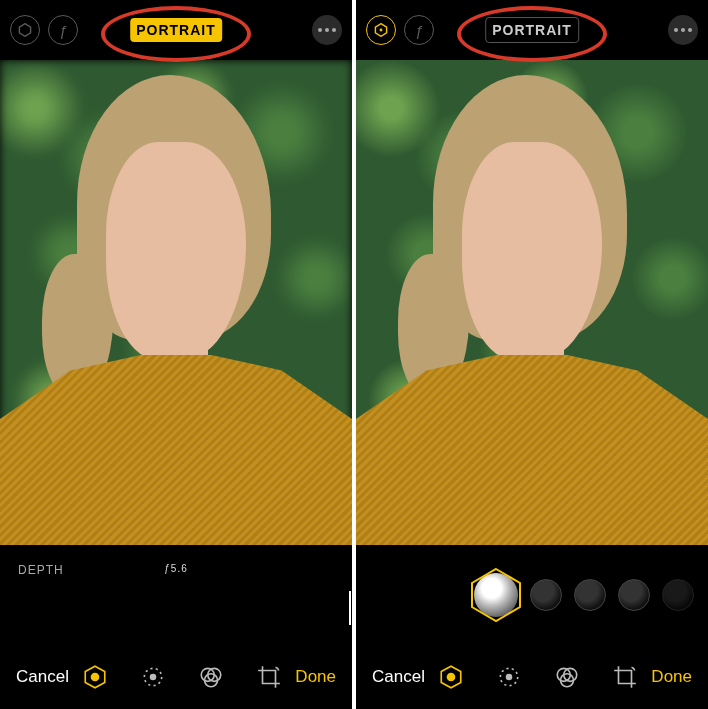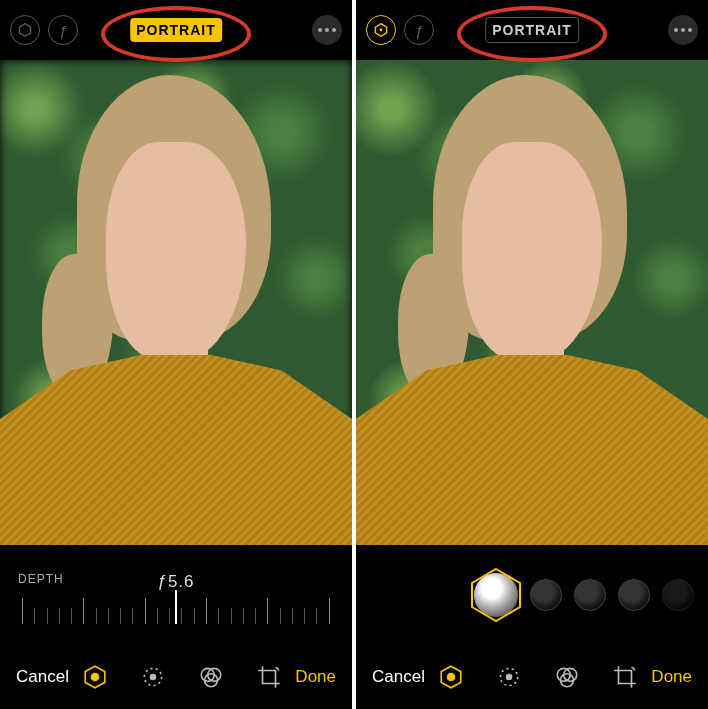--- a/index.html
+++ b/index.html
@@ -53,23 +53,23 @@
   .sweater{position:absolute;bottom:0;left:0;right:0;height:40%;background:
     repeating-linear-gradient(135deg, var(--sweater) 0 3px, #b07f18 3px 6px);
     clip-path:polygon(0 35%, 20% 10%, 40% 2%, 60% 2%, 80% 10%, 100% 35%, 100% 100%, 0 100%);
   }
   .neck{position:absolute;bottom:32%;left:41%;width:18%;height:15%;background:var(--skin);border-radius:40% 40% 20% 20%;}
   .face{position:absolute;bottom:38%;left:30%;width:40%;height:45%;background:var(--skin);border-radius:48% 55% 60% 50% / 55% 60% 70% 60%;}
   .hair{position:absolute;bottom:42%;left:22%;width:55%;height:55%;background:var(--hair);border-radius:60% 65% 50% 40%;z-index:-1;}
   .hair2{position:absolute;bottom:30%;left:12%;width:20%;height:30%;background:var(--hair);border-radius:50% 40% 60% 50%;}
   .person{z-index:2;}
   
-  .mid{height:100px;padding:21px 12px;display:flex;flex-direction:column;justify-content:space-between;position:relative;}
+  .mid{height:100px;padding:12px 12px;display:flex;flex-direction:row;justify-content:space-between;position:relative;}
   .depthrow{display:flex;justify-content:space-between;font-size:12px;letter-spacing:1px;color:#aaa;padding:6px 6px 0 6px;}
-  .depthrow .val{position:absolute;left:50%;transform:translateX(-50%);color:#ddd;font-size:17px;}
+  .depthrow .val{position:absolute;left:50%;transform:translateX(-50%);color:#ddd;font-size:10px;}
   .ruler{position:relative;height:50px;margin-top:18px;}
   .ticks{position:absolute;inset:0;display:flex;justify-content:space-between;align-items:flex-end;padding:0 10px;}
   .ticks span{width:1px;height:16px;background:#555;}
   .ticks span.tall{height:26px;background:#888;}
   .ticks .indicator{position:absolute;left:50%;transform:translateX(-50%);bottom:0;width:2px;height:34px;background:#fff;}
   
   .lightsrow{height:100px;display:flex;align-items:center;justify-content:flex-end;gap:12px;padding:0 14px;}
   .lightopt{width:32px;height:32px;border-radius:50%;border:1px solid #444;background:radial-gradient(circle at 40% 35%, #333 0 40%, #111 70%);}
   .lightopt.sel{width:44px;height:44px;position:relative;background:radial-gradient(circle at 40% 35%, #fff 0 25%, #bbb 45%, #555 80%);border:none;}
   .hexframe{position:absolute;inset:-6px;}

